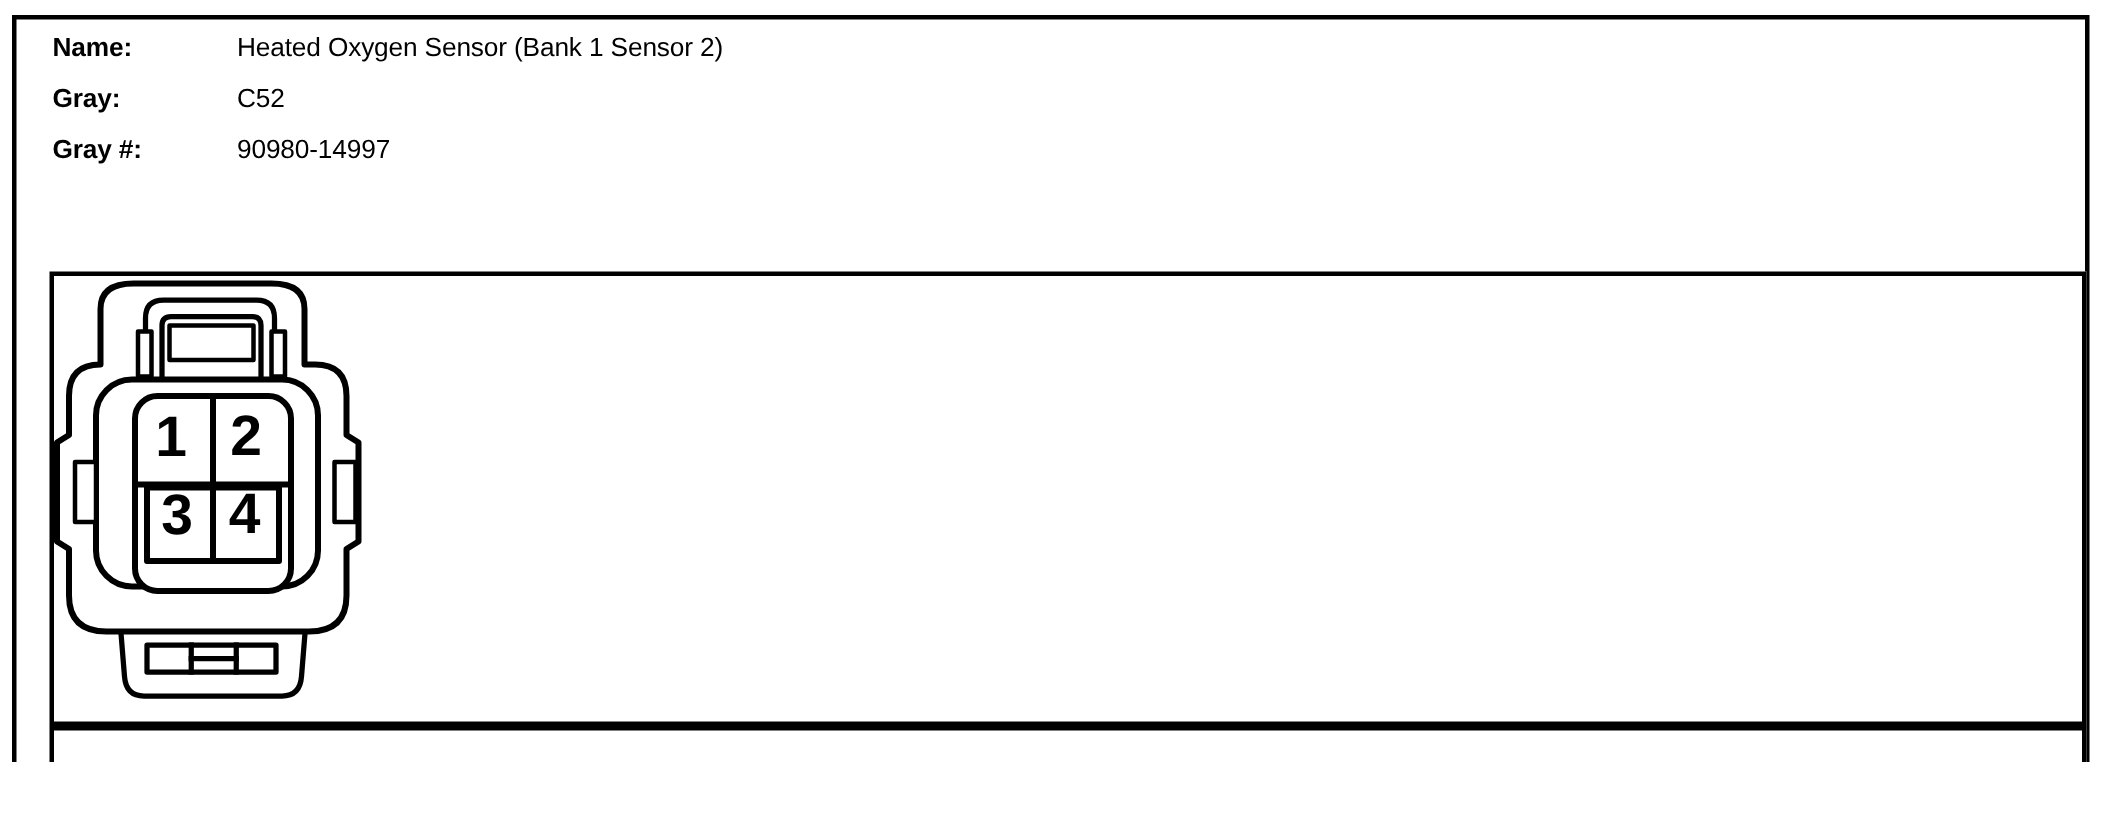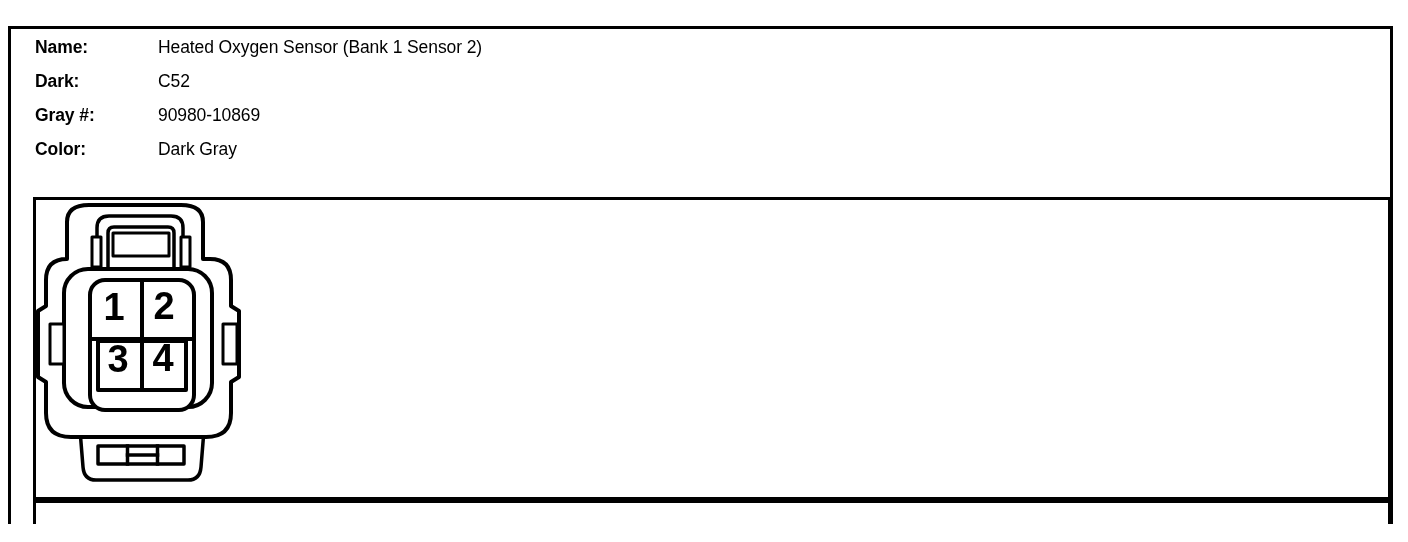--- a/index.html
+++ b/index.html
@@ -4,21 +4,20 @@
 <style>
   html, body { margin: 0; padding: 0; background: #ffffff; }
   .page {
     position: relative;
     width: 1408px;
     height: 508px;
     background: #ffffff;
     font-family: "Liberation Sans", sans-serif;
     color: #000000;
     overflow: hidden;
-    margin-top: 16px;
   }
   .outer-frame {
     position: absolute;
     left: 8px; top: 10px;
     width: 1379px; height: 505px;
     border: 3px solid #000000;
   }
   .header-fields {
     position: absolute;
     left: 35px; top: 14px;
@@ -70,27 +69,24 @@
 
 <div class="page">
 
   <div class="outer-frame"></div>
 
   <div class="header-fields">
     <div class="field-row">
       <span class="field-label">Name:</span><span class="field-value">Heated Oxygen Sensor (Bank 1 Sensor 2)</span>
     </div>
     <div class="field-row">
-      <span class="field-label">Dark:</span><span class="field-value">C52</span>
+      <span class="field-label">Gray:</span><span class="field-value">C52</span>
     </div>
     <div class="field-row">
-      <span class="field-label">Gray #:</span><span class="field-value">90980-10869</span>
-    </div>
-    <div class="field-row">
-      <span class="field-label">Color:</span><span class="field-value">Dark Gray</span>
+      <span class="field-label">Gray #:</span><span class="field-value">90980-14997</span>
     </div>
   </div>
 
   <div class="diagram-box"></div>
   <div class="bottom-row"></div>
 
   <svg class="connector-svg" viewBox="0 0 212 288" xmlns="http://www.w3.org/2000/svg">
     <g stroke="#000000" fill="#ffffff" stroke-linejoin="round" stroke-linecap="square">
 
       <path d="M 44,230 L 47,267 Q 48,280 60,280 L 152,280 Q 164,280 165,267 L 168,230 Z" stroke-width="3.5"></path>

